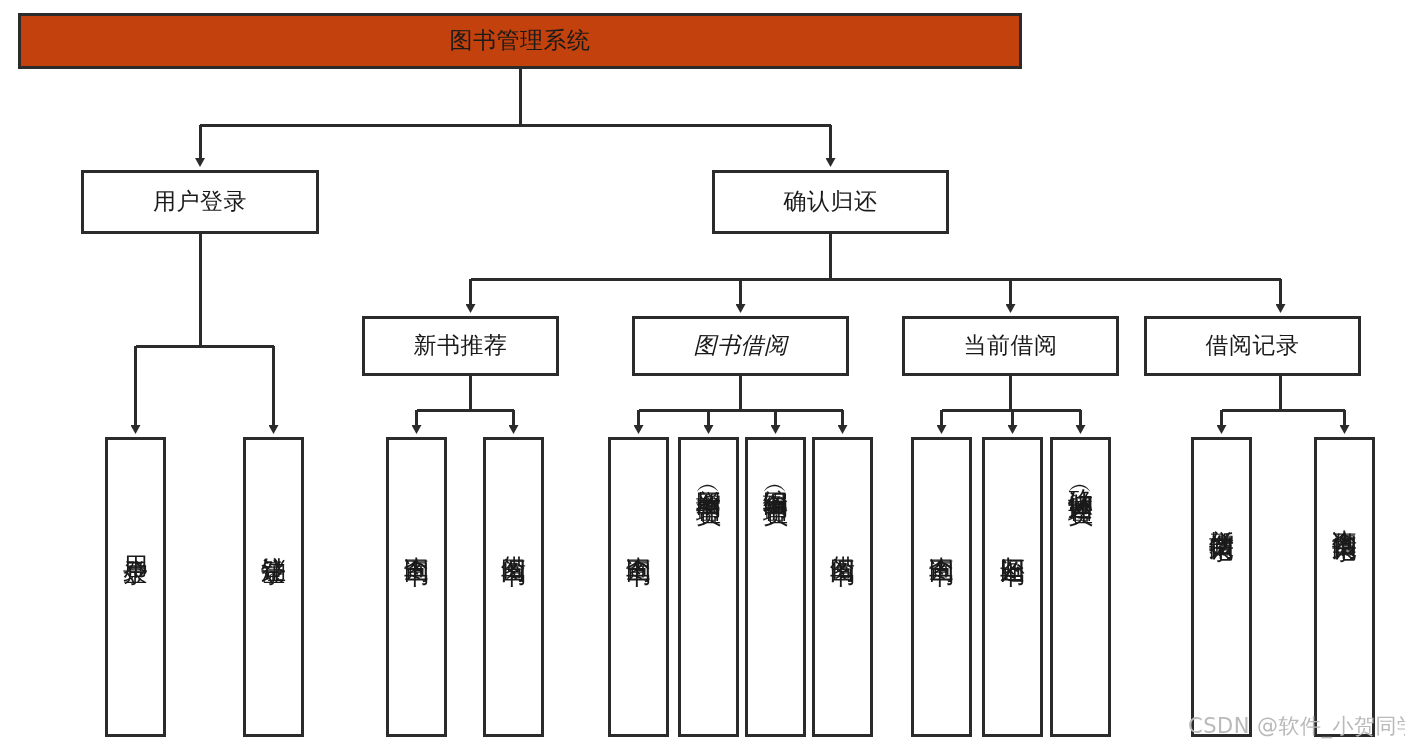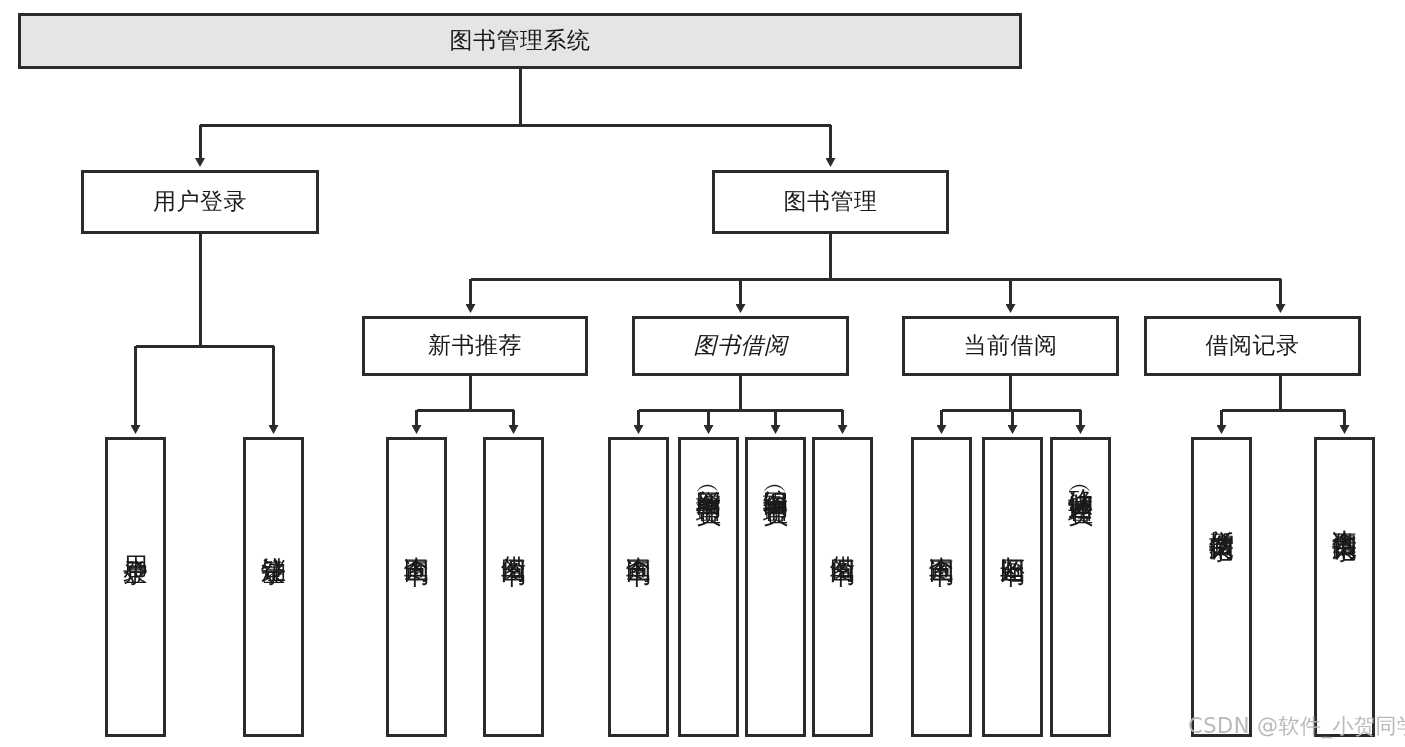--- a/index.html
+++ b/index.html
@@ -113,30 +113,30 @@
         <line x1="941.5" y1="410" x2="941.5" y2="426" stroke="#2b2b2b" stroke-width="3" shape-rendering="crispEdges" marker-end="url(#arrow)"></line>
         <line x1="1012.5" y1="410" x2="1012.5" y2="426" stroke="#2b2b2b" stroke-width="3" shape-rendering="crispEdges" marker-end="url(#arrow)"></line>
         <line x1="1080.5" y1="410" x2="1080.5" y2="426" stroke="#2b2b2b" stroke-width="3" shape-rendering="crispEdges" marker-end="url(#arrow)"></line>
         <line x1="1280.5" y1="376" x2="1280.5" y2="410" stroke="#2b2b2b" stroke-width="3" shape-rendering="crispEdges"></line>
         <line x1="1221.5" y1="410" x2="1344.5" y2="410" stroke="#2b2b2b" stroke-width="3" shape-rendering="crispEdges"></line>
         <line x1="1221.5" y1="410" x2="1221.5" y2="426" stroke="#2b2b2b" stroke-width="3" shape-rendering="crispEdges" marker-end="url(#arrow)"></line>
         <line x1="1344.5" y1="410" x2="1344.5" y2="426" stroke="#2b2b2b" stroke-width="3" shape-rendering="crispEdges" marker-end="url(#arrow)"></line>
       </g>
   </svg>
   <div id="node-layer">
-      <div class="node node-horizontal node-root" style="left: 18px; top: 13px; width: 1004px; height: 56px; border-color: rgb(43, 43, 43); background: #e5e5e5; color: rgb(26, 26, 26);">
+      <div class="node node-horizontal node-root" style="left: 18px; top: 13px; width: 1004px; height: 56px; border-color: rgb(43, 43, 43); background: #c2410c; color: rgb(26, 26, 26);">
         <span class="label">图书管理系统</span>
       </div>
       <div class="node node-horizontal" style="left: 81px; top: 170px; width: 238px; height: 64px; border-color: rgb(43, 43, 43); background: rgb(255, 255, 255); color: rgb(26, 26, 26);">
         <span class="label">用户登录</span>
       </div>
       <div class="node node-horizontal" style="left: 712px; top: 170px; width: 237px; height: 64px; border-color: rgb(43, 43, 43); background: rgb(255, 255, 255); color: rgb(26, 26, 26);">
-        <span class="label">图书管理</span>
+        <span class="label">确认归还</span>
       </div>
-      <div class="node node-horizontal" style="left: 362px; top: 316px; width: 226px; height: 60px; border-color: rgb(43, 43, 43); background: rgb(255, 255, 255); color: rgb(26, 26, 26);">
+      <div class="node node-horizontal" style="left: 362px; top: 316px; width: 197px; height: 60px; border-color: rgb(43, 43, 43); background: rgb(255, 255, 255); color: rgb(26, 26, 26);">
         <span class="label">新书推荐</span>
       </div>
       <div class="node node-horizontal" style="left: 632px; top: 316px; width: 217px; height: 60px; border-color: rgb(43, 43, 43); background: rgb(255, 255, 255); color: rgb(26, 26, 26); font-style: italic;">
         <span class="label">图书借阅</span>
       </div>
       <div class="node node-horizontal" style="left: 902px; top: 316px; width: 217px; height: 60px; border-color: rgb(43, 43, 43); background: rgb(255, 255, 255); color: rgb(26, 26, 26);">
         <span class="label">当前借阅</span>
       </div>
       <div class="node node-horizontal" style="left: 1144px; top: 316px; width: 217px; height: 60px; border-color: rgb(43, 43, 43); background: rgb(255, 255, 255); color: rgb(26, 26, 26);">
         <span class="label">借阅记录</span>

